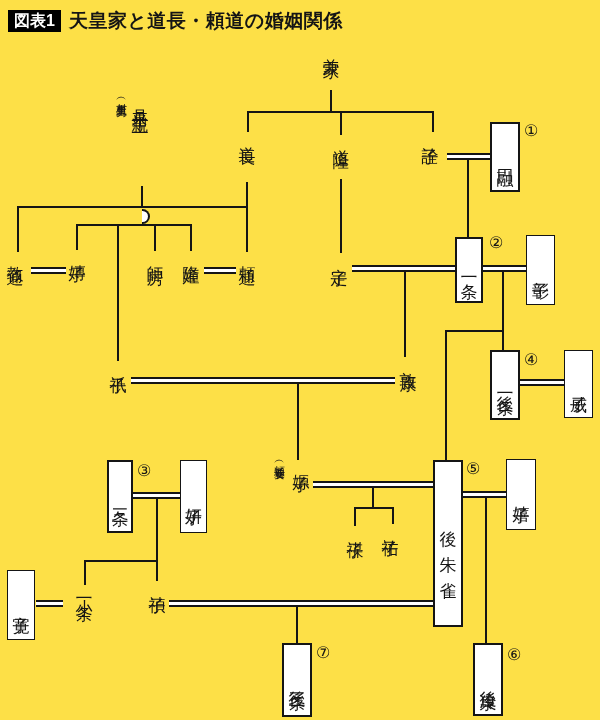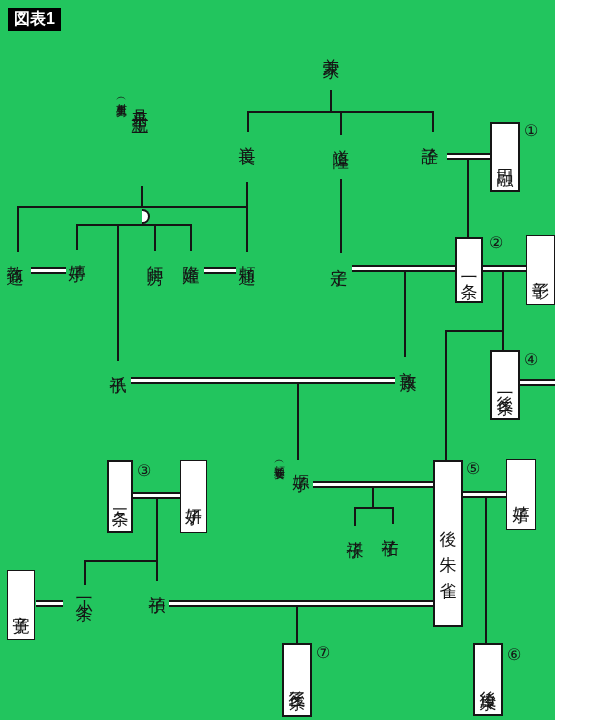--- a/index.html
+++ b/index.html
@@ -1,17 +1,17 @@
 <!DOCTYPE html>
 <html><head>
 <meta charset="utf-8">
 <style>
   html,body { margin:0; padding:0; background:#fff; }
   .stage {
-    position:relative; width:555px; height:720px; background:#22c55e;
+    position:relative; width:600px; height:720px; background:#fde047;
     color:#151515; font-family:"Liberation Serif", serif; overflow:hidden;
   }
   .titlebar { position:absolute; left:8px; top:8px; display:flex; align-items:center; gap:8px; }
   .tag {
     background:#000; color:#fff; font-weight:bold; font-size:16px;
     padding:2px 6px 3px 6px; line-height:1.1; font-family:"Liberation Sans", sans-serif;
   }
   .ttl {
     font-weight:bold; font-size:19px; letter-spacing:0.5px;
     font-family:"Liberation Sans", sans-serif;
@@ -43,20 +43,21 @@
     border:2px solid #151515; border-left:none;
     border-top-right-radius:9px; border-bottom-right-radius:9px;
   }
 </style>
 </head>
 <body>
 
 <div class="stage">
   <div class="titlebar">
     <span class="tag">図表1</span>
+    <span class="ttl">天皇家と道長・頼道の婚姻関係</span>
   </div>
   <div id="layer">
       <div class="line" style="left: 330px; top: 90px; width: 2px; height: 23px;"></div>
       <div class="line" style="left: 247px; top: 111px; width: 187px; height: 2px;"></div>
       <div class="line" style="left: 247px; top: 112px; width: 2px; height: 20px;"></div>
       <div class="line" style="left: 340px; top: 112px; width: 2px; height: 23px;"></div>
       <div class="line" style="left: 432px; top: 112px; width: 2px; height: 20px;"></div>
       <div class="line" style="left: 246px; top: 182px; width: 2px; height: 26px;"></div>
       <div class="line" style="left: 17px; top: 206px; width: 231px; height: 2px;"></div>
       <div class="line" style="left: 17px; top: 207px; width: 2px; height: 45px;"></div>

